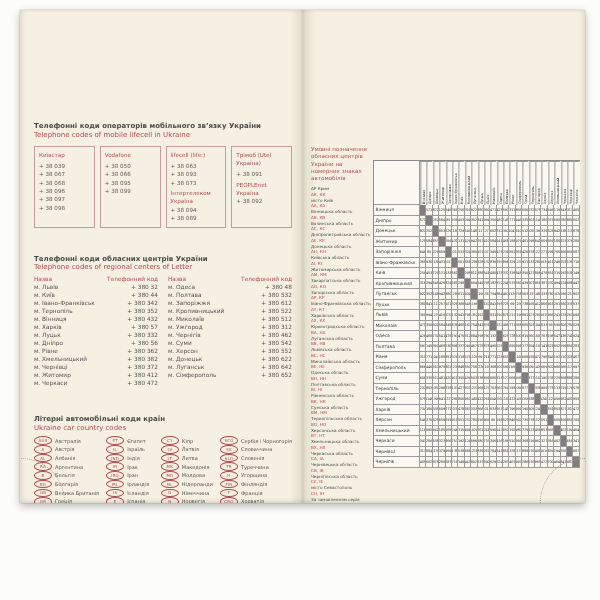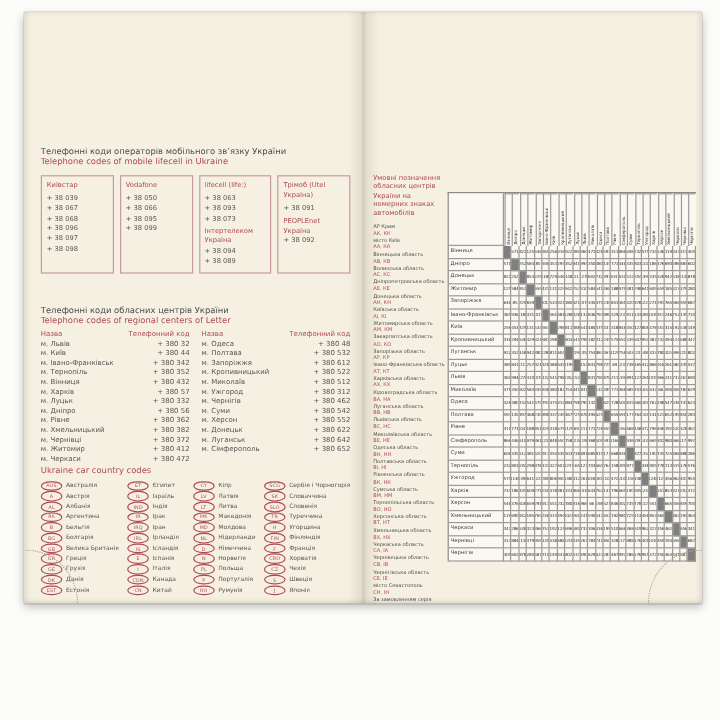--- a/index.html
+++ b/index.html
@@ -11,21 +11,21 @@
     box-shadow:inset -3px 0 4px rgba(0,0,0,.06),inset 3px 0 4px rgba(0,0,0,.06),inset 0 -3px 4px rgba(0,0,0,.05);}
   .gutter{position:absolute;left:50%;top:0;width:26px;height:100%;transform:translateX(-50%);
     background:linear-gradient(90deg,rgba(0,0,0,0) 0%,rgba(90,75,55,.10) 40%,rgba(90,75,55,.22) 50%,rgba(90,75,55,.10) 60%,rgba(0,0,0,0) 100%);}
   .page{position:absolute;top:0;height:100%;}
   .page-left{left:0;width:282px;}
   .page-right{left:283px;width:282px;}
   .arc{position:absolute;width:86px;height:86px;border:1px dotted #b0a58f;border-radius:50%;}
   .arc-bl{left:-43px;bottom:-43px;}
   .arc-br{right:-43px;bottom:-43px;}
 
-  .h-uk{font-size:7px;line-height:1.25;color:#4b4b4b;}
+  .h-uk{font-size:7px;line-height:1.25;color:#4b4b4b;font-weight:bold;}
   .h-en{font-size:7px;line-height:1.25;color:#b04a57;}
   .mt1{margin-top:27px;}
 
   .lp{position:absolute;left:14px;top:112px;width:258px;}
   .operators{display:flex;gap:5px;margin-top:6px;}
   .op-box{flex:1;border:1px solid #c69ba0;padding:4px 4px;height:72px;font-size:5.6px;line-height:1.5;}
   .op-name{color:#b04a57;margin-bottom:3px;}
   .op-extra{color:#b04a57;margin-top:2px;}
   .op-code{color:#5a5a5a;}
 
@@ -210,20 +210,21 @@
                 <span>м. Луганськ</span>
                 <span>+ 380 642</span>
               </div>
               <div class="reg-row">
                 <span>м. Сімферополь</span>
                 <span>+ 380 652</span>
               </div>
             </div>
           </div>
 
+        <div class="h-uk mt1">Літерні автомобільні коди країн</div>
         <div class="h-en">Ukraine car country codes</div>
         <div class="car-grid" id="carGrid">
             <div class="car-col">
               <div class="cc-row">
                 <span class="cc-badge">AUS</span>
                 <span class="cc-name">Австралія</span>
               </div>
               <div class="cc-row">
                 <span class="cc-badge">A</span>
                 <span class="cc-name">Австрія</span>

